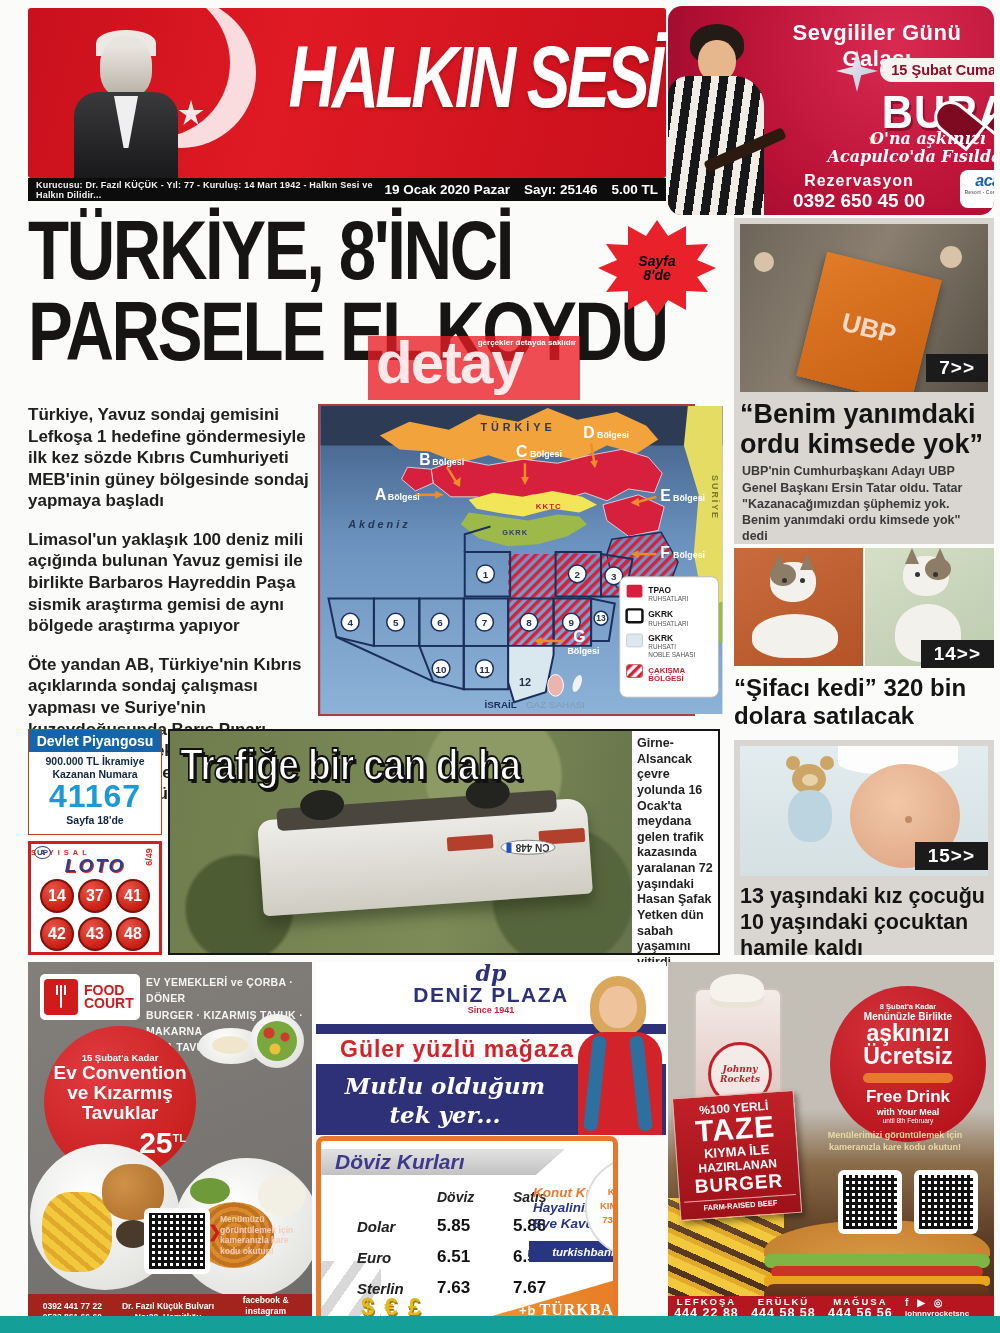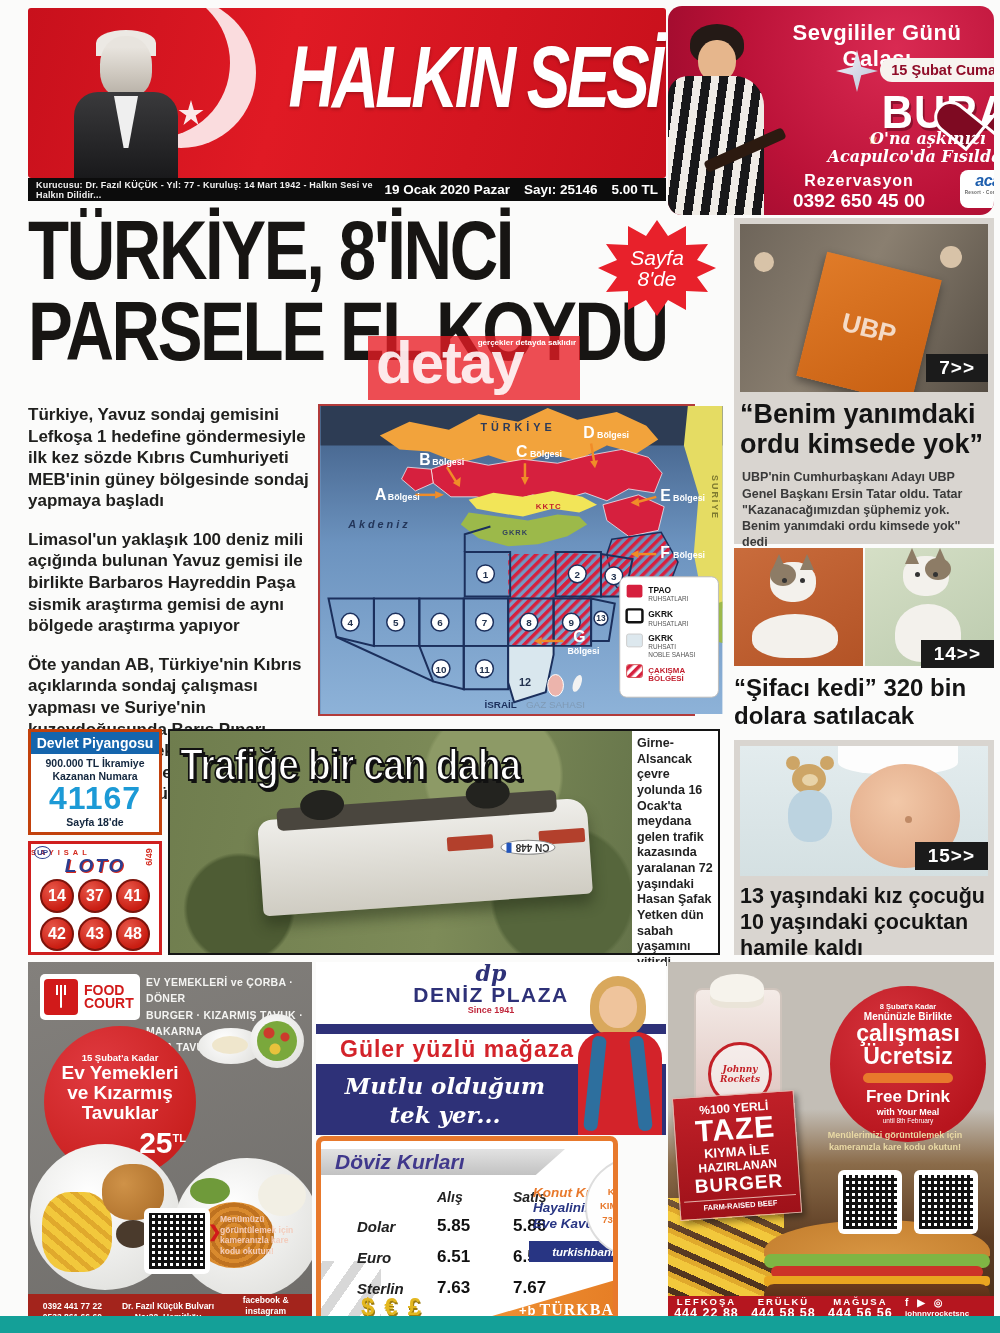--- a/index.html
+++ b/index.html
@@ -46,37 +46,37 @@
   .buray-rez .l1{font-size:16px;font-weight:900;letter-spacing:1px}
   .buray-rez .l2{font-size:19px;font-weight:900}
   .acap{left:292px;top:164px;width:96px;height:38px;background:#fff;border-radius:8px;text-align:center;padding-top:2px;box-sizing:border-box}
   .acap .nm{position:relative;font-size:16px;font-weight:900;font-style:italic;color:#1f5fae;letter-spacing:-.5px}
   .acap .sb{font-size:4.6px;color:#666;font-weight:700;letter-spacing:.3px}
   
   .hl{left:28px;top:210px;width:700px;line-height:.96;white-space:nowrap}
   .hl div{font-size:84px;font-weight:900;letter-spacing:-3px;color:#171513;transform:scaleX(.8);transform-origin:left top}
   .burst{left:598px;top:220px;width:118px;height:96px;background:#e8212b;display:flex;flex-direction:column;align-items:center;justify-content:center;
          clip-path:polygon(118px 48px,99px 57px,110px 72px,88px 71px,88px 90px,70px 80px,59px 96px,48px 80px,30px 90px,30px 71px,8px 72px,19px 57px,0 48px,19px 40px,8px 24px,30px 25px,30px 6px,48px 16px,59px 0,70px 16px,88px 6px,88px 25px,110px 24px,99px 40px)}
-  .burst span{color:#ffffff;font-weight:400;font-style:italic;font-size:21px;line-height:1.02}
+  .burst span{color:#000000;font-weight:700;font-style:italic;font-size:14px;line-height:1.02}
   .wm{left:368px;top:336px;width:212px;height:64px;background:rgba(233,28,36,.78)}
   .wm .big{position:absolute;left:8px;top:-8px;font-size:60px;font-weight:900;color:rgba(255,255,255,.88);letter-spacing:-2px}
   .wm .tag{position:absolute;right:4px;top:2px;font-size:8px;font-weight:700;color:#fff}
   
   .article{left:28px;top:404px;width:286px}
   .article p{margin:0 0 17px;font-size:17px;font-weight:700;color:#20201e;line-height:1.27}
   
   .mapbox{left:318px;top:404px;width:377px;height:312px;border:2px solid #b23b3b;box-sizing:border-box;background:#6c93bf}
   
   .story{background:#d9d5d0;box-sizing:border-box;padding:6px}
   .pgbadge{position:absolute;background:#1b1b1b;color:#fff;font-weight:900;font-size:19px;padding:3px 13px;letter-spacing:1px}
   .sh{font-weight:800;color:#141414;margin:0}
-  .sbody{font-size:12.5px;font-weight:600;color:#3a3a3a;line-height:1.3;margin:10px 2px 0}
+  .sbody{font-size:12.5px;font-weight:600;color:#3a3a3a;line-height:1.3;margin:4px 2px 0}
   .photo{position:relative;overflow:hidden}
   
-  .piy{left:28px;top:729px;width:134px;height:106px;background:#fff;border:3px solid #c2410c;box-sizing:border-box;text-align:center}
+  .piy{left:28px;top:729px;width:134px;height:106px;background:#fff;border:1px solid #c2410c;box-sizing:border-box;text-align:center}
   .piy .hd{background:#1565ad;color:#fff;font-size:14px;font-weight:900;padding:3px 0}
   .piy .ln{font-size:10.5px;font-weight:800;color:#12263e;line-height:1.2;margin-top:3px}
   .piy .num{font-size:32px;font-weight:700;color:#1c9ad6;letter-spacing:1px;line-height:1.05}
   .piy .pg{font-size:10.5px;font-weight:800;color:#12263e}
   .loto{left:28px;top:841px;width:134px;height:114px;background:#fff;border:3px solid #cf1f1f;box-sizing:border-box;overflow:hidden}
   .loto .up{position:absolute;left:3px;top:2px;font-size:8px;font-weight:900;color:#2b3d8f;border:1px solid #2b3d8f;border-radius:50%;padding:1px 2px}
   .loto .s1{text-align:left;font-size:7.5px;font-weight:900;color:#d42a1e;letter-spacing:4px;margin-top:4px}
   .loto .s2{text-align:center;font-size:19px;font-weight:900;font-style:italic;color:#2b3d8f;letter-spacing:2px;line-height:.9;text-shadow:1px 1px 0 #d42a1e}
   .loto .ratio{position:absolute;right:1px;top:8px;font-size:9px;font-weight:900;color:#d42a1e;transform:rotate(-90deg)}
   .lgrid{display:grid;grid-template-columns:repeat(3,34px);gap:4px;justify-content:center;margin-top:5px}
@@ -547,21 +547,21 @@
     <div class="a plate" style="left:170px;top:66px;width:66px;height:36px">
       <div style="position:absolute;left:14px;top:8px;width:36px;height:18px;border-radius:50%;background:#efe6cc"></div>
     </div>
     <div class="a plate" style="left:222px;top:52px;width:54px;height:54px">
       <div style="position:absolute;left:7px;top:7px;width:40px;height:40px;border-radius:50%;background:
         radial-gradient(circle at 30% 30%,#cc3b2c 0 5px,transparent 6px),radial-gradient(circle at 70% 40%,#cc3b2c 0 4px,transparent 5px),
         radial-gradient(circle at 45% 70%,#e8c23c 0 5px,transparent 6px),#7aa83c"></div>
     </div>
     <div class="a fc-circle">
       <div class="s">15 Şubat'a Kadar</div>
-      <div class="b">Ev Yemekleri</div>
+      <div class="b">Ev Convention</div>
       <div class="b">ve Kızarmış</div>
       <div class="b">Tavuklar</div>
       <div class="fc-price"><span>25</span><sup>TL</sup></div>
     </div>
     <div class="a plate" style="left:2px;top:182px;width:150px;height:146px">
       <div style="position:absolute;left:12px;top:48px;width:70px;height:80px;border-radius:40%;background:repeating-linear-gradient(40deg,#f2c83c 0 7px,#e0a92c 7px 12px)"></div>
       <div style="position:absolute;left:72px;top:20px;width:62px;height:56px;border-radius:45%;background:radial-gradient(circle at 35% 35%,#cf9248,#a86a26)"></div>
       <div style="position:absolute;left:86px;top:76px;width:34px;height:28px;border-radius:50%;background:#4a3a2c"></div>
     </div>
     <div class="a plate" style="left:146px;top:196px;width:146px;height:140px">
@@ -604,21 +604,21 @@
         <div class="strap2"></div>
     </div>
   </div>
 
   <div class="a dv">
     <div class="a dv-banner"></div>
     <div class="a dv-title">Döviz Kurları</div>
     <div class="a dv-chev"></div>
     <div class="a dv-table">
       <span></span>
-      <span class="hd">Alış</span>
+      <span class="hd">Döviz</span>
       <span class="hd">Satış</span>
       <span class="nm">Dolar</span>
       <span class="vl">5.85</span>
       <span class="vl">5.86</span>
       <span class="nm">Euro</span>
       <span class="vl">6.51</span>
       <span class="vl">6.52</span>
       <span class="nm">Sterlin</span>
       <span class="vl">7.63</span>
       <span class="vl">7.67</span>
@@ -649,21 +649,21 @@
       <div class="bun-top"></div>
         <div class="lettuce"></div>
         <div class="tomato"></div>
       <div class="cheese"></div>
         <div class="patty"></div>
         <div class="bun-bot"></div>
     </div>
     <div class="a jr-circle">
       <div class="t1">8 Şubat'a Kadar</div>
       <div class="t2">Menünüzle Birlikte</div>
-      <div class="b">çalışması</div>
+      <div class="b">aşkınızı</div>
       <div class="b">Ücretsiz</div>
       <div class="dv"></div>
       <div class="f1">Free Drink</div>
       <div class="f2">with Your Meal</div>
       <div class="f3">until 8th February</div>
     </div>
     <div class="a jr-badge">
       <div class="l1">%100 YERLİ</div>
       <div class="l2">TAZE</div>
       <div class="l3">KIYMA İLE</div>

